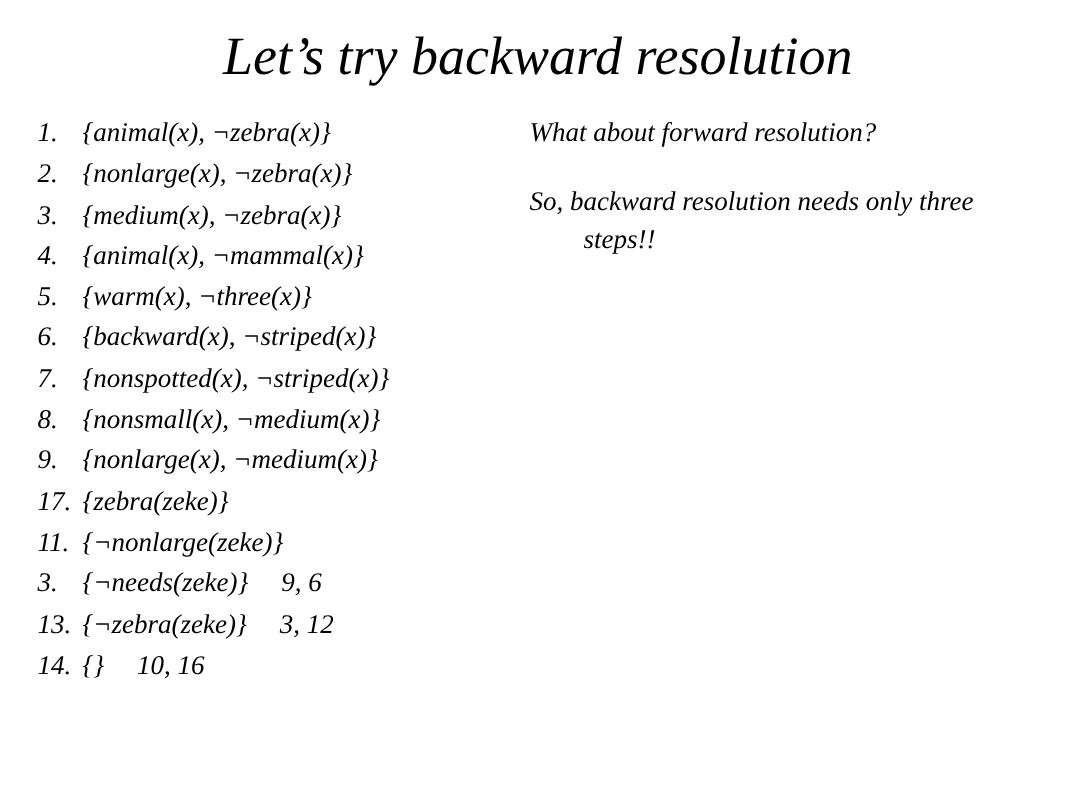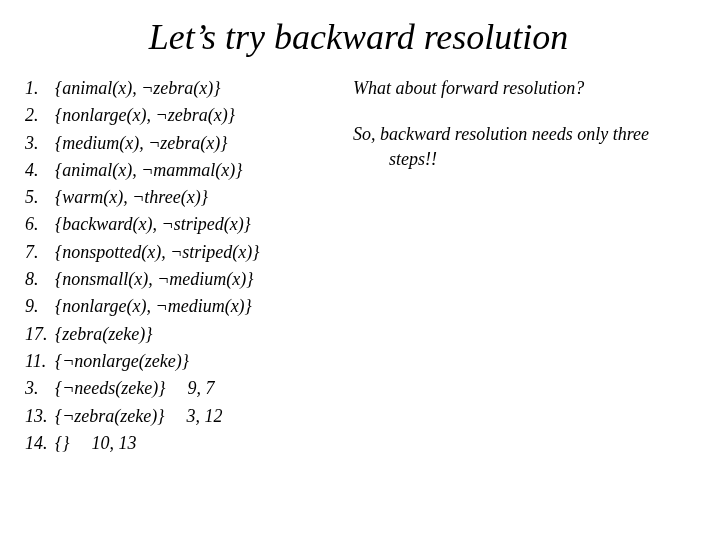--- a/index.html
+++ b/index.html
@@ -125,31 +125,31 @@
         <span class="just"></span>
       </div>
       <div class="clause-row">
         <span class="num">11.</span>
         <span class="clause">{¬nonlarge(zeke)}</span>
         <span class="just"></span>
       </div>
       <div class="clause-row">
         <span class="num">3.</span>
         <span class="clause">{¬needs(zeke)}</span>
-        <span class="just">9, 7</span>
+        <span class="just">9, 6</span>
       </div>
       <div class="clause-row">
         <span class="num">13.</span>
         <span class="clause">{¬zebra(zeke)}</span>
         <span class="just">3, 12</span>
       </div>
       <div class="clause-row">
         <span class="num">14.</span>
         <span class="clause">{}</span>
-        <span class="just">10, 13</span>
+        <span class="just">10, 16</span>
       </div>
     </div>
 
     <div class="col-right">
       <div class="para">
         <span class="para-text">What about forward resolution?</span>
       </div>
       <div class="para">
         <span class="para-text">
           <span>So, backward resolution needs only three</span>

